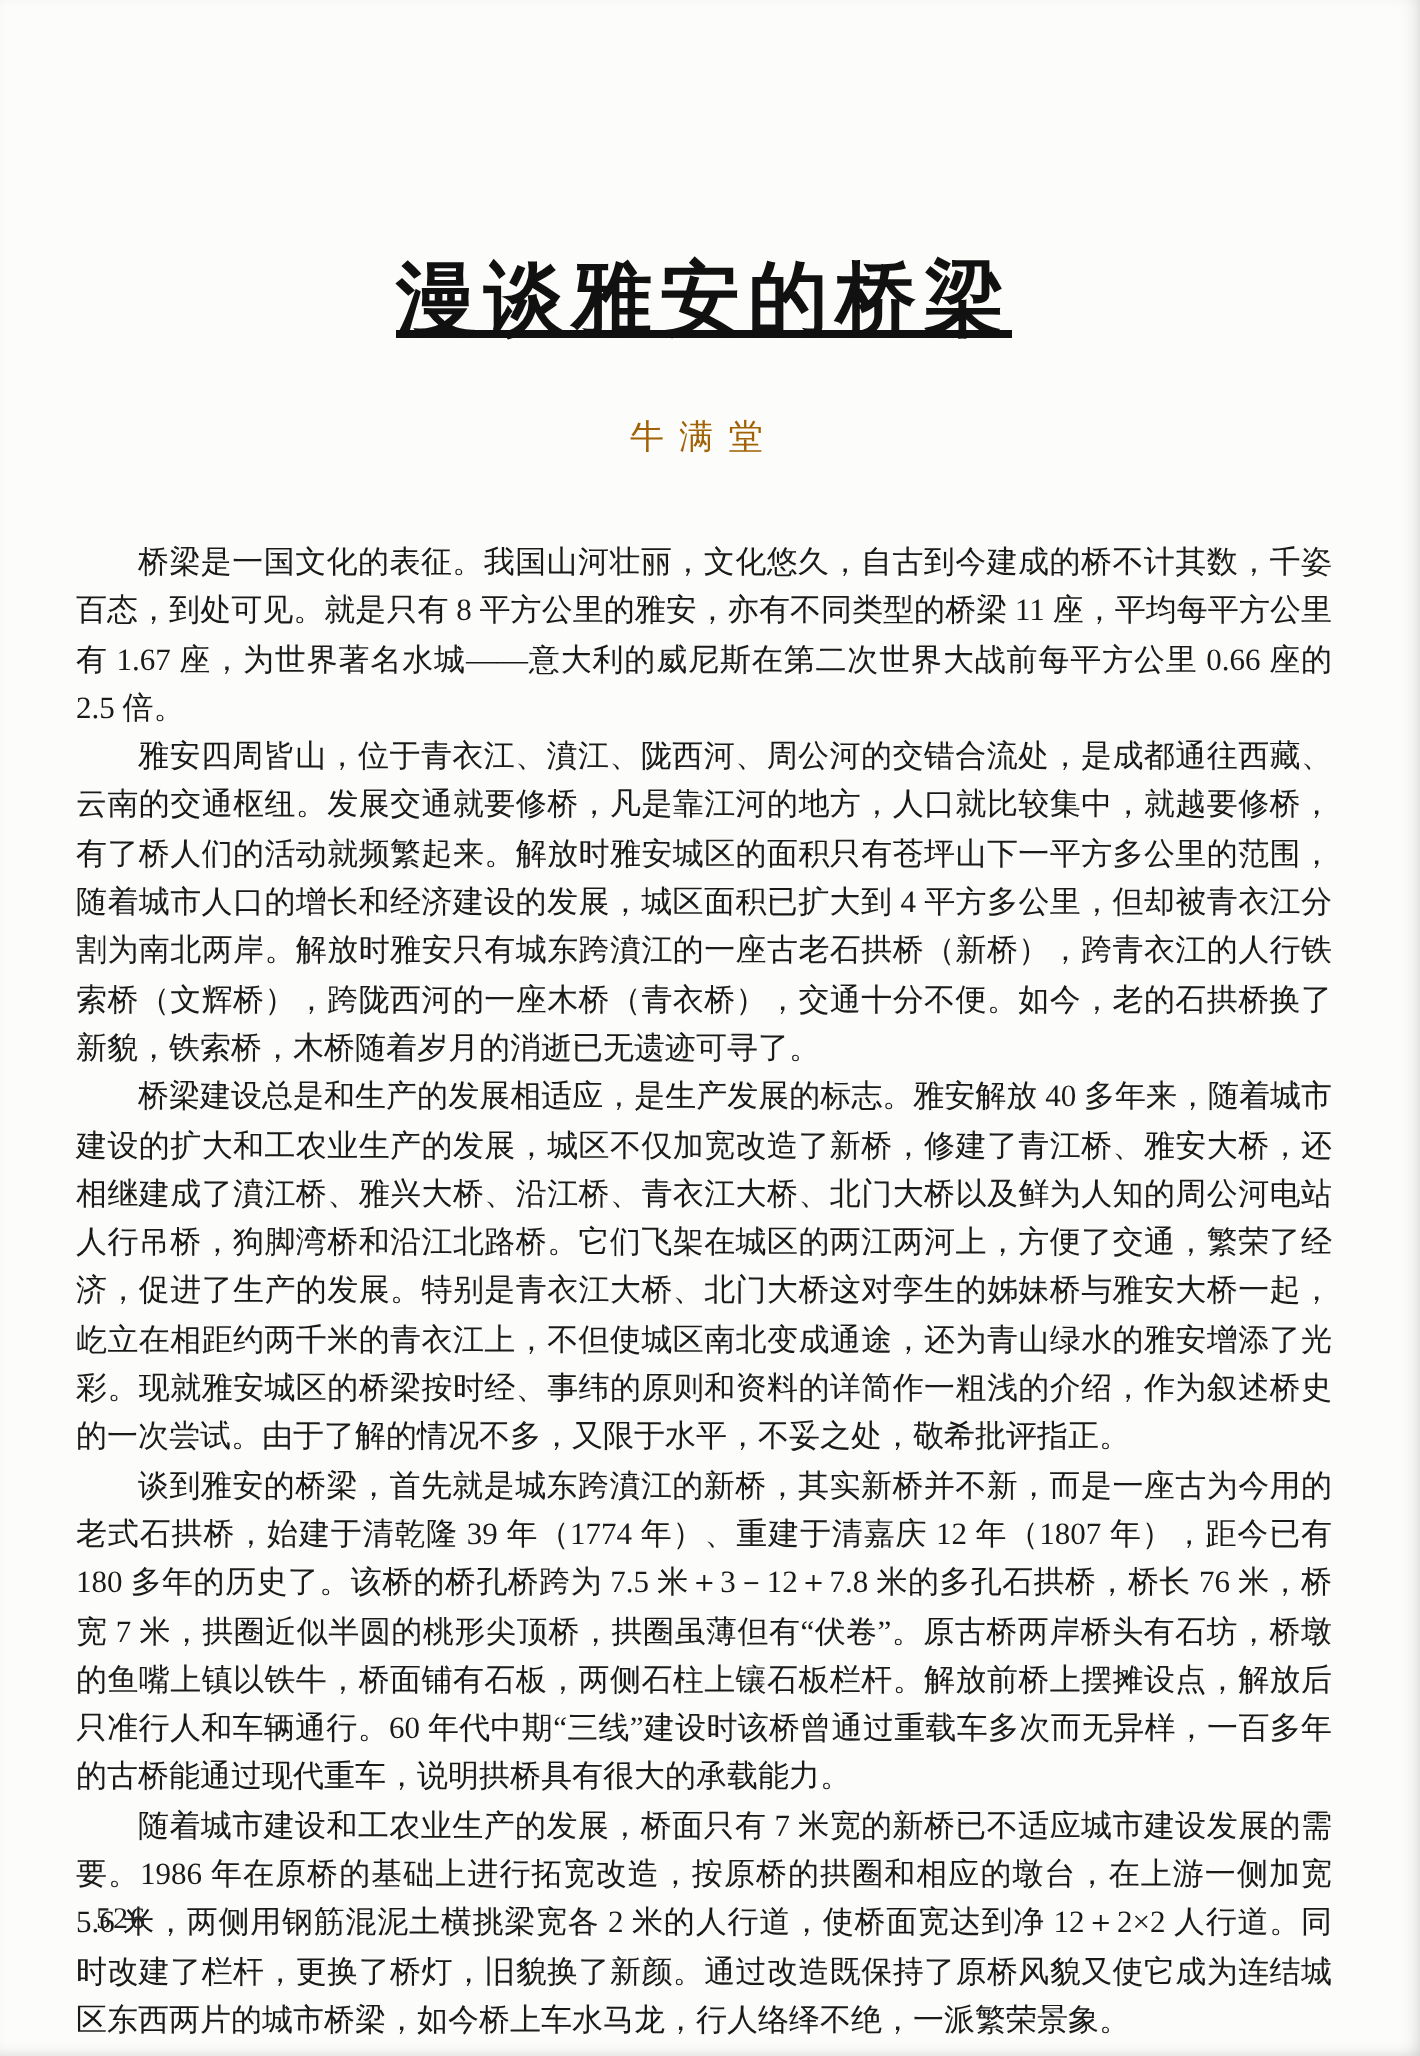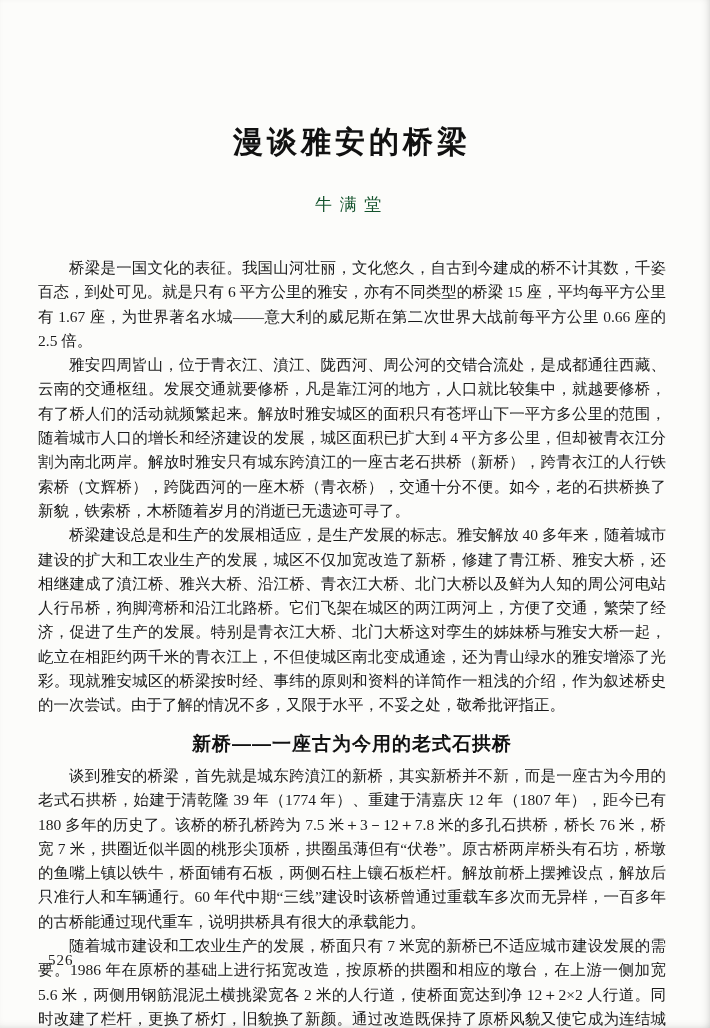--- a/index.html
+++ b/index.html
@@ -22,31 +22,32 @@
     position: absolute;
     top: 0;
     left: 38px;
     width: 628px;
   }
   .doc-title {
     margin: 122px 0 0 0;
     text-align: center;
     font-family: "Liberation Sans", "DejaVu Sans", sans-serif;
     font-weight: bold;
-    font-size: 30px;
+    font-size: 40px;
     letter-spacing: 4px;
     color: #111;
+    text-decoration: underline;
   }
   .doc-author {
     margin: 30px 0 0 0;
     text-align: center;
     font-family: Liberation Serif, serif;
     font-size: 17px;
     letter-spacing: 0.45em;
-    color: #14532d;
+    color: #a16207;
   }
   .body-text {
     margin-top: 40px;
     font-family: "Liberation Serif", "DejaVu Serif", serif;
     font-size: 15.5px;
     line-height: 24.3px;
     text-align: justify;
     color: #1a1a1a;
   }
   .body-text p {
@@ -76,25 +77,24 @@
 <body>
 
 <div class="scan-page">
   <div class="content">
 
     <h1 class="doc-title">漫谈雅安的桥梁</h1>
 
     <div class="doc-author">牛满堂</div>
 
     <div class="body-text">
-      <p>桥梁是一国文化的表征。我国山河壮丽，文化悠久，自古到今建成的桥不计其数，千姿百态，到处可见。就是只有 6 平方公里的雅安，亦有不同类型的桥梁 15 座，平均每平方公里有 1.67 座，为世界著名水城——意大利的威尼斯在第二次世界大战前每平方公里 0.66 座的 2.5 倍。</p>
+      <p>桥梁是一国文化的表征。我国山河壮丽，文化悠久，自古到今建成的桥不计其数，千姿百态，到处可见。就是只有 8 平方公里的雅安，亦有不同类型的桥梁 11 座，平均每平方公里有 1.67 座，为世界著名水城——意大利的威尼斯在第二次世界大战前每平方公里 0.66 座的 2.5 倍。</p>
       <p>雅安四周皆山，位于青衣江、濆江、陇西河、周公河的交错合流处，是成都通往西藏、云南的交通枢纽。发展交通就要修桥，凡是靠江河的地方，人口就比较集中，就越要修桥，有了桥人们的活动就频繁起来。解放时雅安城区的面积只有苍坪山下一平方多公里的范围，随着城市人口的增长和经济建设的发展，城区面积已扩大到 4 平方多公里，但却被青衣江分割为南北两岸。解放时雅安只有城东跨濆江的一座古老石拱桥（新桥），跨青衣江的人行铁索桥（文辉桥），跨陇西河的一座木桥（青衣桥），交通十分不便。如今，老的石拱桥换了新貌，铁索桥，木桥随着岁月的消逝已无遗迹可寻了。</p>
       <p>桥梁建设总是和生产的发展相适应，是生产发展的标志。雅安解放 40 多年来，随着城市建设的扩大和工农业生产的发展，城区不仅加宽改造了新桥，修建了青江桥、雅安大桥，还相继建成了濆江桥、雅兴大桥、沿江桥、青衣江大桥、北门大桥以及鲜为人知的周公河电站人行吊桥，狗脚湾桥和沿江北路桥。它们飞架在城区的两江两河上，方便了交通，繁荣了经济，促进了生产的发展。特别是青衣江大桥、北门大桥这对孪生的姊妹桥与雅安大桥一起，屹立在相距约两千米的青衣江上，不但使城区南北变成通途，还为青山绿水的雅安增添了光彩。现就雅安城区的桥梁按时经、事纬的原则和资料的详简作一粗浅的介绍，作为叙述桥史的一次尝试。由于了解的情况不多，又限于水平，不妥之处，敬希批评指正。</p>
 
-      <h2 class="section-heading">新桥——一座古为今用的老式石拱桥</h2>
 
       <p>谈到雅安的桥梁，首先就是城东跨濆江的新桥，其实新桥并不新，而是一座古为今用的老式石拱桥，始建于清乾隆 39 年（1774 年）、重建于清嘉庆 12 年（1807 年），距今已有 180 多年的历史了。该桥的桥孔桥跨为 7.5 米＋3－12＋7.8 米的多孔石拱桥，桥长 76 米，桥宽 7 米，拱圈近似半圆的桃形尖顶桥，拱圈虽薄但有“伏卷”。原古桥两岸桥头有石坊，桥墩的鱼嘴上镇以铁牛，桥面铺有石板，两侧石柱上镶石板栏杆。解放前桥上摆摊设点，解放后只准行人和车辆通行。60 年代中期“三线”建设时该桥曾通过重载车多次而无异样，一百多年的古桥能通过现代重车，说明拱桥具有很大的承载能力。</p>
       <p>随着城市建设和工农业生产的发展，桥面只有 7 米宽的新桥已不适应城市建设发展的需要。1986 年在原桥的基础上进行拓宽改造，按原桥的拱圈和相应的墩台，在上游一侧加宽 5.6 米，两侧用钢筋混泥土横挑梁宽各 2 米的人行道，使桥面宽达到净 12＋2×2 人行道。同时改建了栏杆，更换了桥灯，旧貌换了新颜。通过改造既保持了原桥风貌又使它成为连结城区东西两片的城市桥梁，如今桥上车水马龙，行人络绎不绝，一派繁荣景象。</p>
     </div>
   </div>
 
   <div class="page-number">526</div>
 </div>
 
 </body></html>

